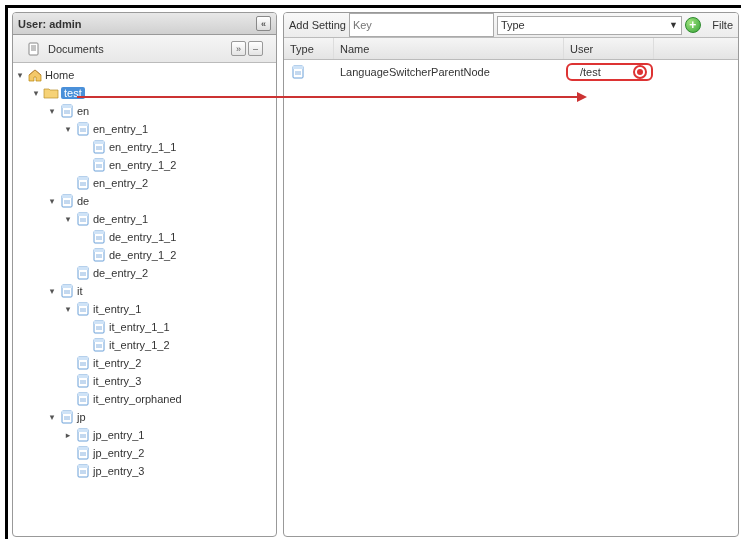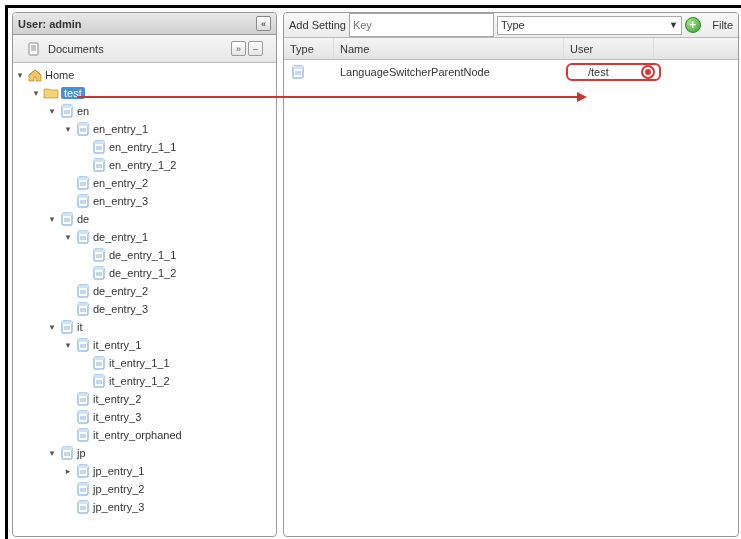--- a/index.html
+++ b/index.html
@@ -106,21 +106,21 @@
   .col-type { width:50px; }
   .col-name { width:230px; }
   .col-value { width:90px; }
   .col-site { flex:1; border-right:none;}
   .grid-body { flex:1; position:relative; }
   .grid-row { display:flex; height:24px; align-items:center;}
   .grid-row > div { border-right:none; }
   .page-icon-s { width:16px; height:16px;}
   .value-highlight {
     border:2px solid #d33; border-radius:6px;
-    padding:1px 50px 1px 20px; position:relative;
+    padding:1px 50px 1px 12px; position:relative;
     display:flex; align-items:center;
     margin-left:-4px;
   }
   .target-dot {
     width:14px; height:14px; border-radius:50%;
     border:2px solid #d33; background:#fff;
     position:absolute; right:4px;
     display:flex; align-items:center; justify-content:center;
   }
   .target-dot::after {
@@ -234,32 +234,20 @@
             <span class="node-icon">
               <svg width="16" height="16" viewBox="0 0 16 16">
                 <rect x="3" y="2" width="10" height="12" rx="1" fill="#fff" stroke="#6aa0d8"></rect>
                 <rect x="3" y="2" width="10" height="3" fill="#cfe3f7"></rect>
                 <path d="M5 8h6M5 10h6" stroke="#6aa0d8" stroke-width="0.8"></path>
               </svg>
             </span>
             <span class="node-label">en_entry_2</span>
           </div>
           <div class="tree-row">
-            <span class="indent" style="width: 48px;"></span>
-            <span class="toggle"></span>
-            <span class="node-icon">
-              <svg width="16" height="16" viewBox="0 0 16 16">
-                <rect x="3" y="2" width="10" height="12" rx="1" fill="#fff" stroke="#6aa0d8"></rect>
-                <rect x="3" y="2" width="10" height="3" fill="#cfe3f7"></rect>
-                <path d="M5 8h6M5 10h6" stroke="#6aa0d8" stroke-width="0.8"></path>
-              </svg>
-            </span>
-            <span class="node-label">en_entry_3</span>
-          </div>
-          <div class="tree-row">
             <span class="indent" style="width: 32px;"></span>
             <span class="toggle">▾</span>
             <span class="node-icon">
               <svg width="16" height="16" viewBox="0 0 16 16">
                 <rect x="3" y="2" width="10" height="12" rx="1" fill="#fff" stroke="#6aa0d8"></rect>
                 <rect x="3" y="2" width="10" height="3" fill="#cfe3f7"></rect>
                 <path d="M5 8h6M5 10h6" stroke="#6aa0d8" stroke-width="0.8"></path>
               </svg>
             </span>
             <span class="node-label">de</span>
@@ -304,32 +292,20 @@
             <span class="indent" style="width: 48px;"></span>
             <span class="toggle"></span>
             <span class="node-icon">
               <svg width="16" height="16" viewBox="0 0 16 16">
                 <rect x="3" y="2" width="10" height="12" rx="1" fill="#fff" stroke="#6aa0d8"></rect>
                 <rect x="3" y="2" width="10" height="3" fill="#cfe3f7"></rect>
                 <path d="M5 8h6M5 10h6" stroke="#6aa0d8" stroke-width="0.8"></path>
               </svg>
             </span>
             <span class="node-label">de_entry_2</span>
-          </div>
-          <div class="tree-row">
-            <span class="indent" style="width: 48px;"></span>
-            <span class="toggle"></span>
-            <span class="node-icon">
-              <svg width="16" height="16" viewBox="0 0 16 16">
-                <rect x="3" y="2" width="10" height="12" rx="1" fill="#fff" stroke="#6aa0d8"></rect>
-                <rect x="3" y="2" width="10" height="3" fill="#cfe3f7"></rect>
-                <path d="M5 8h6M5 10h6" stroke="#6aa0d8" stroke-width="0.8"></path>
-              </svg>
-            </span>
-            <span class="node-label">de_entry_3</span>
           </div>
           <div class="tree-row">
             <span class="indent" style="width: 32px;"></span>
             <span class="toggle">▾</span>
             <span class="node-icon">
               <svg width="16" height="16" viewBox="0 0 16 16">
                 <rect x="3" y="2" width="10" height="12" rx="1" fill="#fff" stroke="#6aa0d8"></rect>
                 <rect x="3" y="2" width="10" height="3" fill="#cfe3f7"></rect>
                 <path d="M5 8h6M5 10h6" stroke="#6aa0d8" stroke-width="0.8"></path>
               </svg>

